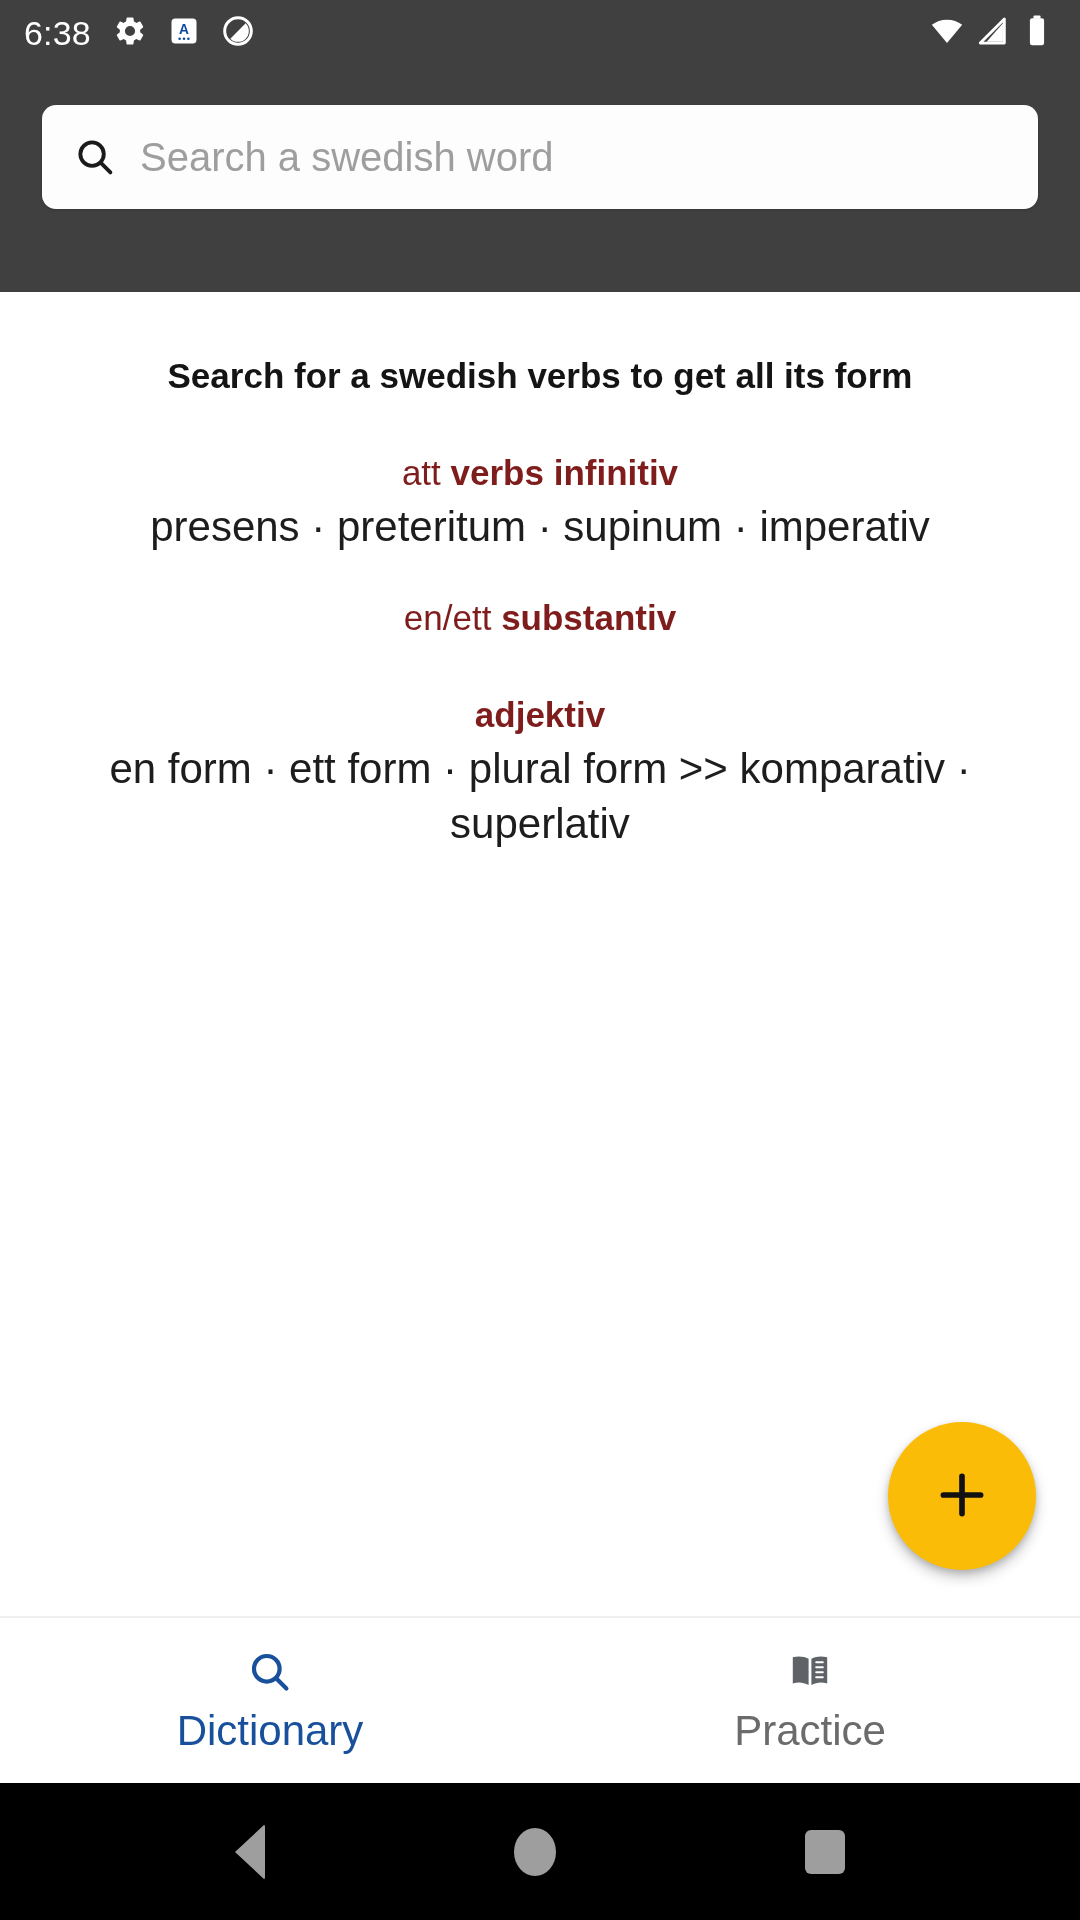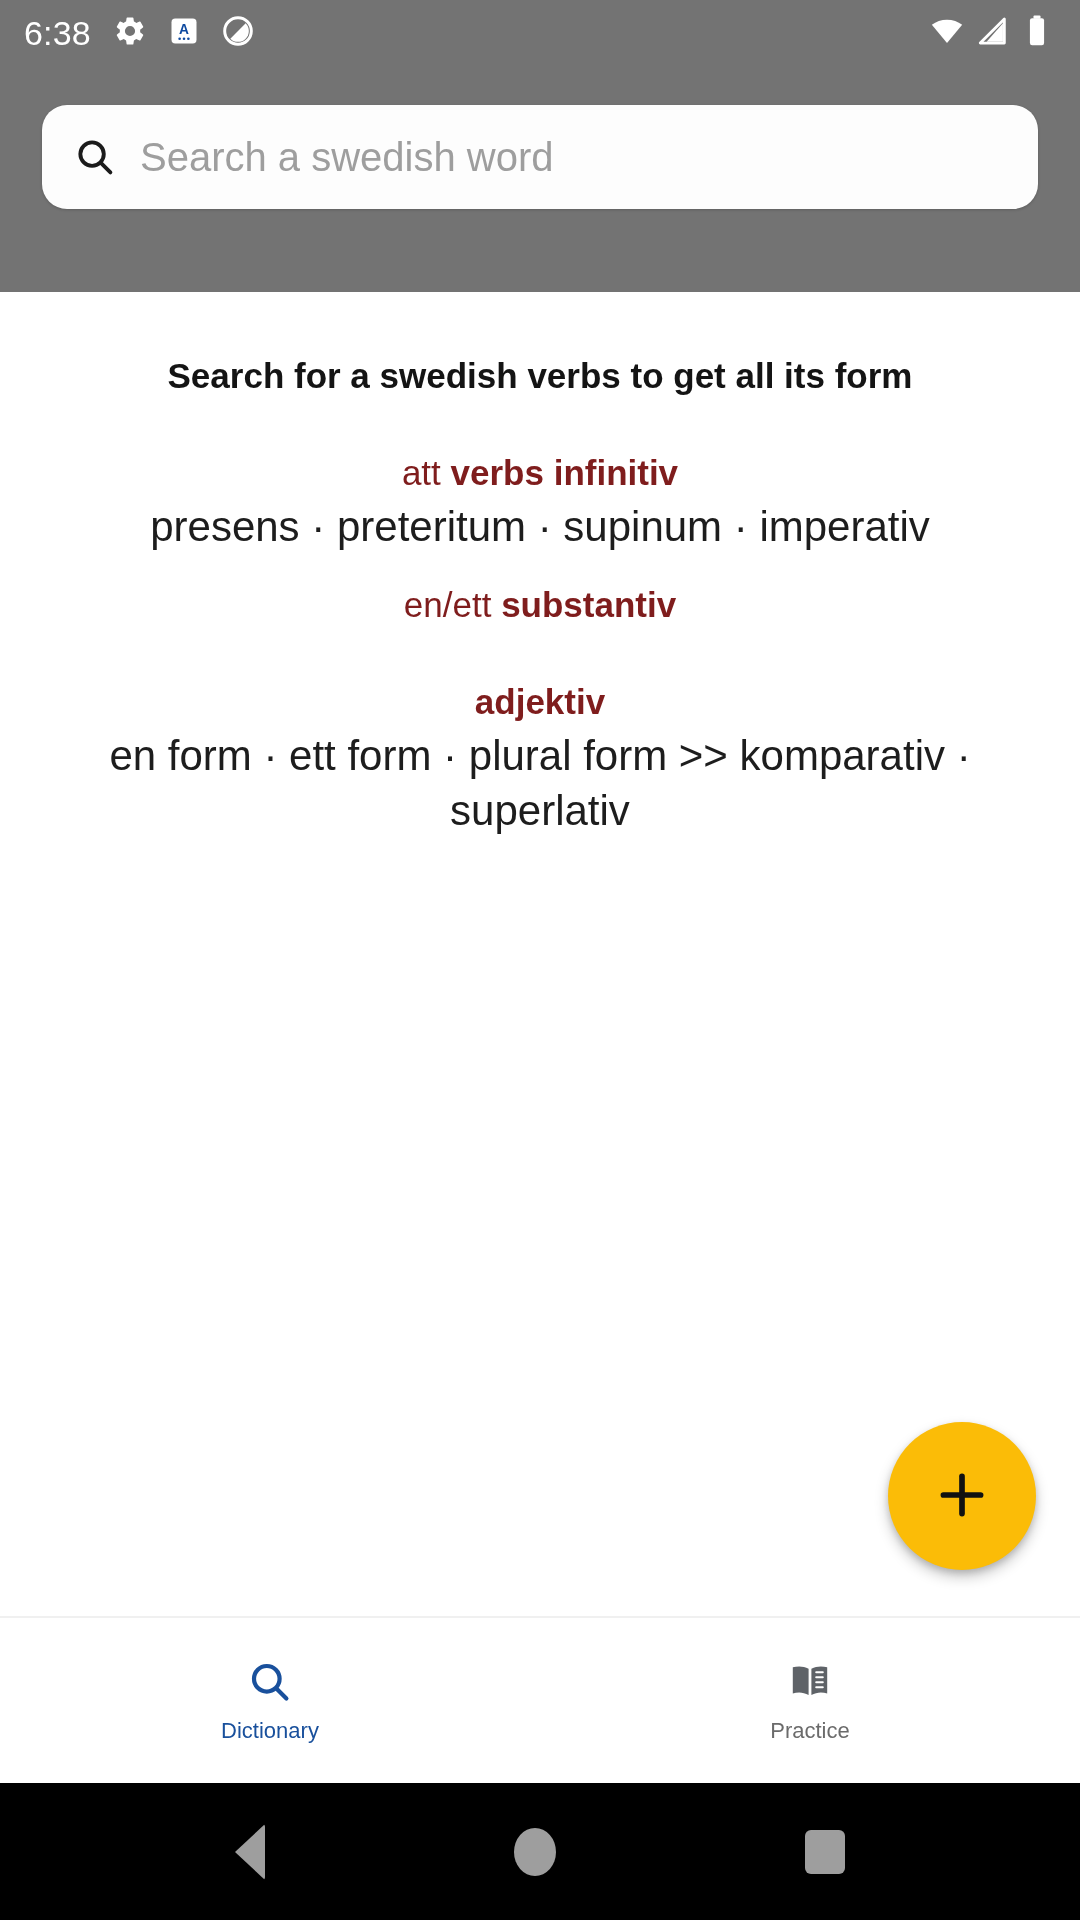--- a/index.html
+++ b/index.html
@@ -16,21 +16,21 @@
     position: relative;
     width: 1080px;
     height: 1920px;
     background: #ffffff;
     display: flex;
     flex-direction: column;
   }
 
   
   .appbar {
-    background: #737373;
+    background: #404040;
     height: 292px;
     flex: 0 0 292px;
     position: relative;
   }
 
   .statusbar {
     height: 66px;
     display: flex;
     align-items: center;
     padding: 0 28px 0 24px;
@@ -56,21 +56,21 @@
   .si { display: block; }
 
   
   .searchbar {
     position: absolute;
     left: 42px;
     top: 105px;
     width: 996px;
     height: 104px;
     background: #fdfdfd;
-    border-radius: 25px;
+    border-radius: 14px;
     display: flex;
     align-items: center;
     padding: 0 30px;
     box-shadow: 0 1px 3px rgba(0,0,0,0.18);
   }
   .search-icon-wrap {
     width: 46px;
     height: 46px;
     flex: 0 0 46px;
     display: flex;
@@ -107,21 +107,21 @@
     color: #141414;
     line-height: 1.25;
     padding: 0 40px;
   }
 
   .wordgroup {
     text-align: center;
     padding: 0 28px;
   }
   .wg-verbs  { margin-top: 52px; }
-  .wg-nouns  { margin-top: 28px; }
+  .wg-nouns  { margin-top: 41px; }
   .wg-adjs   { margin-top: 50px; }
 
   .wg-head {
     font-size: 35px;
     color: #7f1d1d;
     line-height: 1.32;
   }
   .wg-head .lead { font-weight: normal; }
   .wg-head .key  { font-weight: bold; }
 
@@ -164,21 +164,21 @@
     flex: 1 1 50%;
     display: flex;
     flex-direction: column;
     align-items: center;
     justify-content: center;
     gap: 12px;
     cursor: pointer;
     padding-bottom: 4px;
   }
   .navitem .nav-label {
-    font-size: 22px;
+    font-size: 42px;
     line-height: 1;
   }
   .navitem.active .nav-label { color: #19509C; }
   .navitem.inactive .nav-label { color: #6b6b6b; }
   .nav-ico { height: 52px; display: flex; align-items: center; justify-content: center; }
 
   
   .sysnav {
     flex: 0 0 137px;
     height: 137px;

